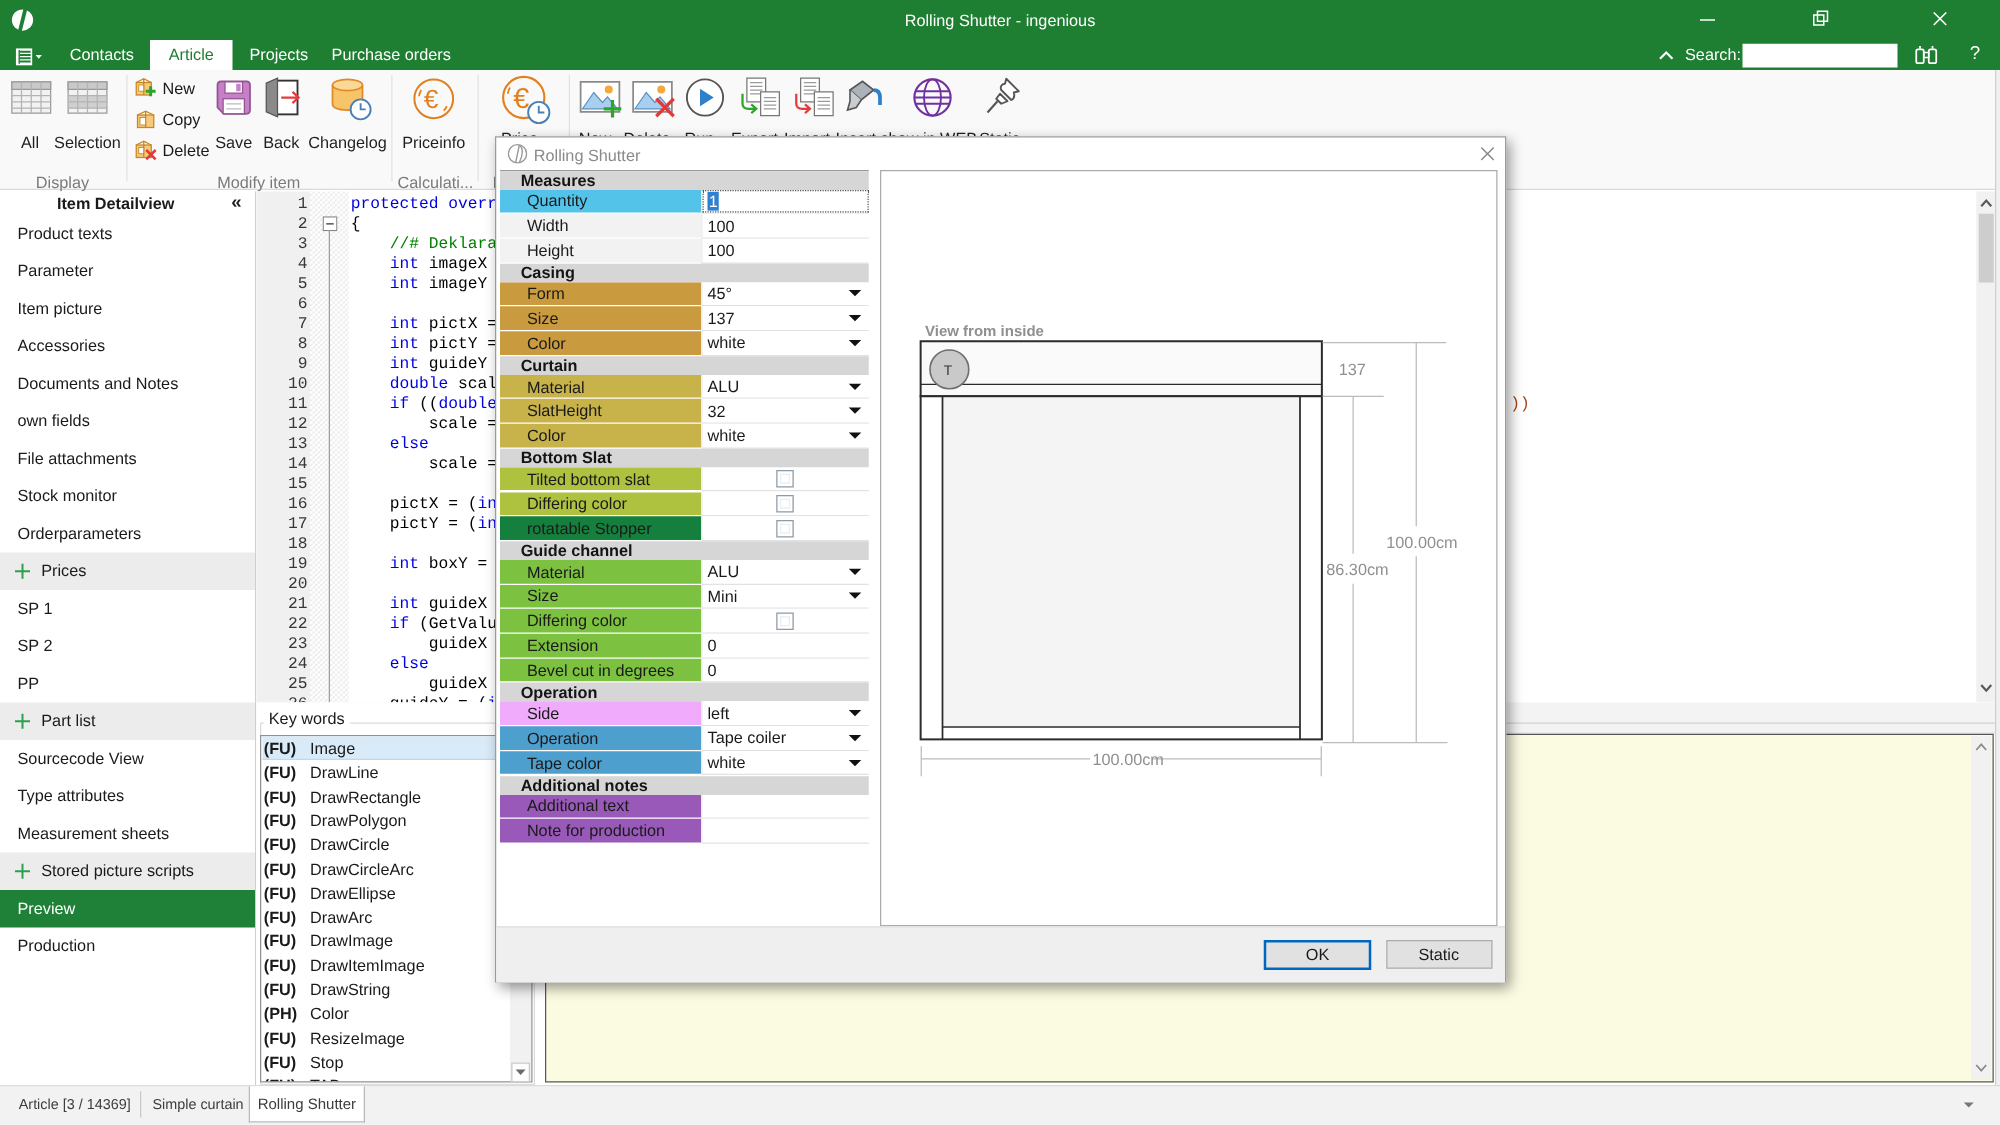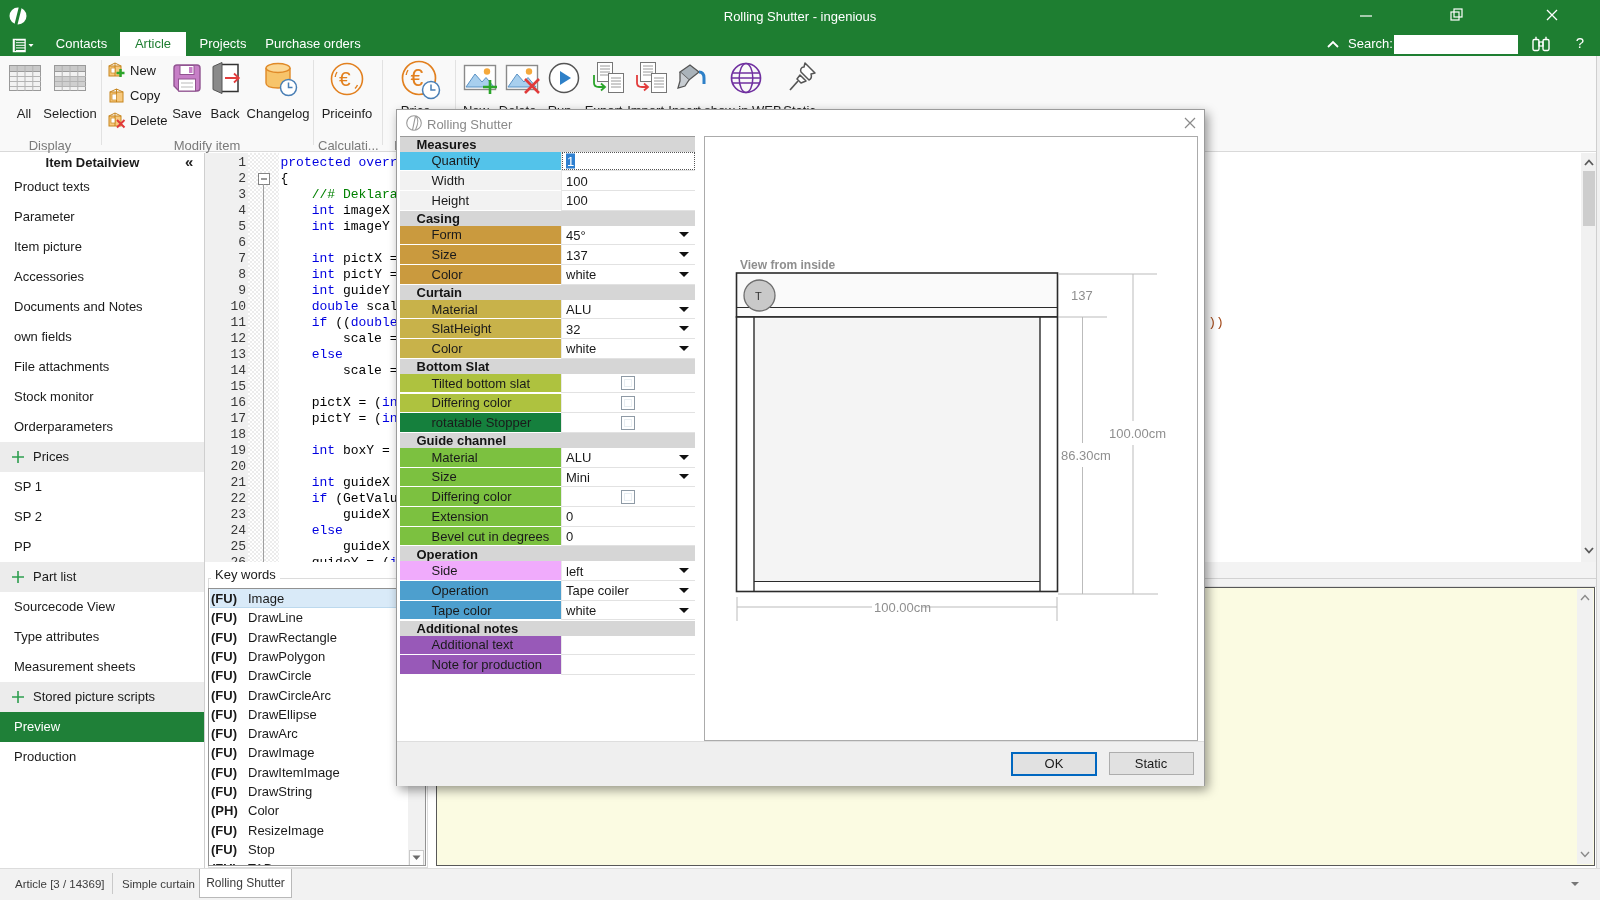--- a/index.html
+++ b/index.html
@@ -25,21 +25,21 @@
 #kwlist{position:absolute;left:3px;top:26px;width:218px;height:278px;border:1px solid #919191;background:#fff;overflow:hidden}
 .kwrow{position:absolute;left:1px;width:199px;height:19.3px;line-height:19.3px;font-size:13px;white-space:nowrap}
 .kwrow b{font-weight:bold;position:absolute;left:1px}
 .kwrow i{font-style:normal;position:absolute;left:38px}
 #yellow{left:436px;top:587px;width:1159px;height:279px;background:#fbfbe2;border:1px solid #585858}
 #statusbar{left:0;top:868px;width:1600px;height:32px;background:#f2f2f2;border-top:1px solid #dcdcdc}
 #dialog{left:396px;top:109px;width:809px;height:677px;background:#fff;border:1px solid #9b9b9b;box-shadow:3px 4px 10px rgba(0,0,0,0.4);z-index:50}
 .ghdr{position:absolute;left:2.5px;width:295px;background:#d6d6d6;font-weight:bold;color:#141414}
 .ghdr span{position:absolute;left:17px;top:50%;transform:translateY(-50%)}
 .grow{position:absolute;left:2.5px;width:295px}
-.glab{position:absolute;left:0;top:0;bottom:1px;width:161px;padding-left:32px;display:flex;align-items:center;white-space:nowrap}
+.glab{position:absolute;left:0;top:0;bottom:1px;width:161px;padding-left:22px;display:flex;align-items:center;white-space:nowrap}
 .gval{position:absolute;left:161px;top:0;bottom:0;right:0;border-bottom:1px solid #e2e2e2;border-left:1px solid #e9e9e9;background:#fff}
 .gval span{position:absolute;left:4.5px;top:50%;transform:translateY(-50%)}
 .dd{position:absolute;right:6px;top:50%;margin-top:-2.5px;width:0;height:0;border-left:5px solid transparent;border-right:5px solid transparent;border-top:5px solid #111}
 .cb{position:absolute;left:59px;top:50%;margin-top:-7px;width:14px;height:14px;background:#fff;border:1px solid #8e9aa5;box-shadow:inset 0 0 0 2px #fff,inset 0 0 0 3px #e8eef2}
 .dtx{position:absolute;color:#8f8f8f;font-size:13px;white-space:nowrap;background:#fff}
 .sb{position:absolute;background:#f1f1f1}
 </style></head><body>
 <div class="a" id="titlebar">
   <svg class="a" style="left:9px;top:7px" width="18" height="18" viewBox="0 0 18 18">
     <circle cx="9" cy="9" r="8.5" fill="#fff"></circle>

